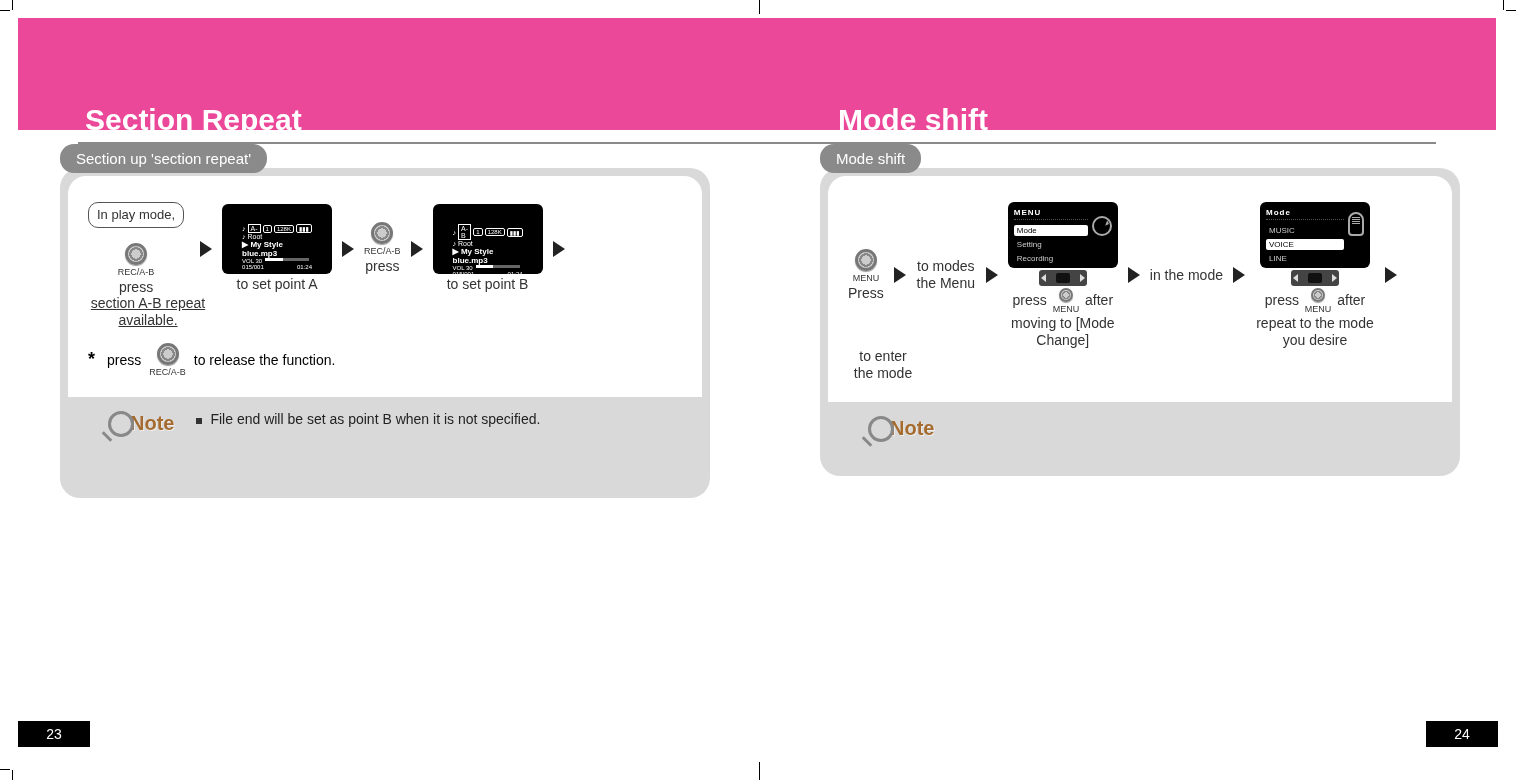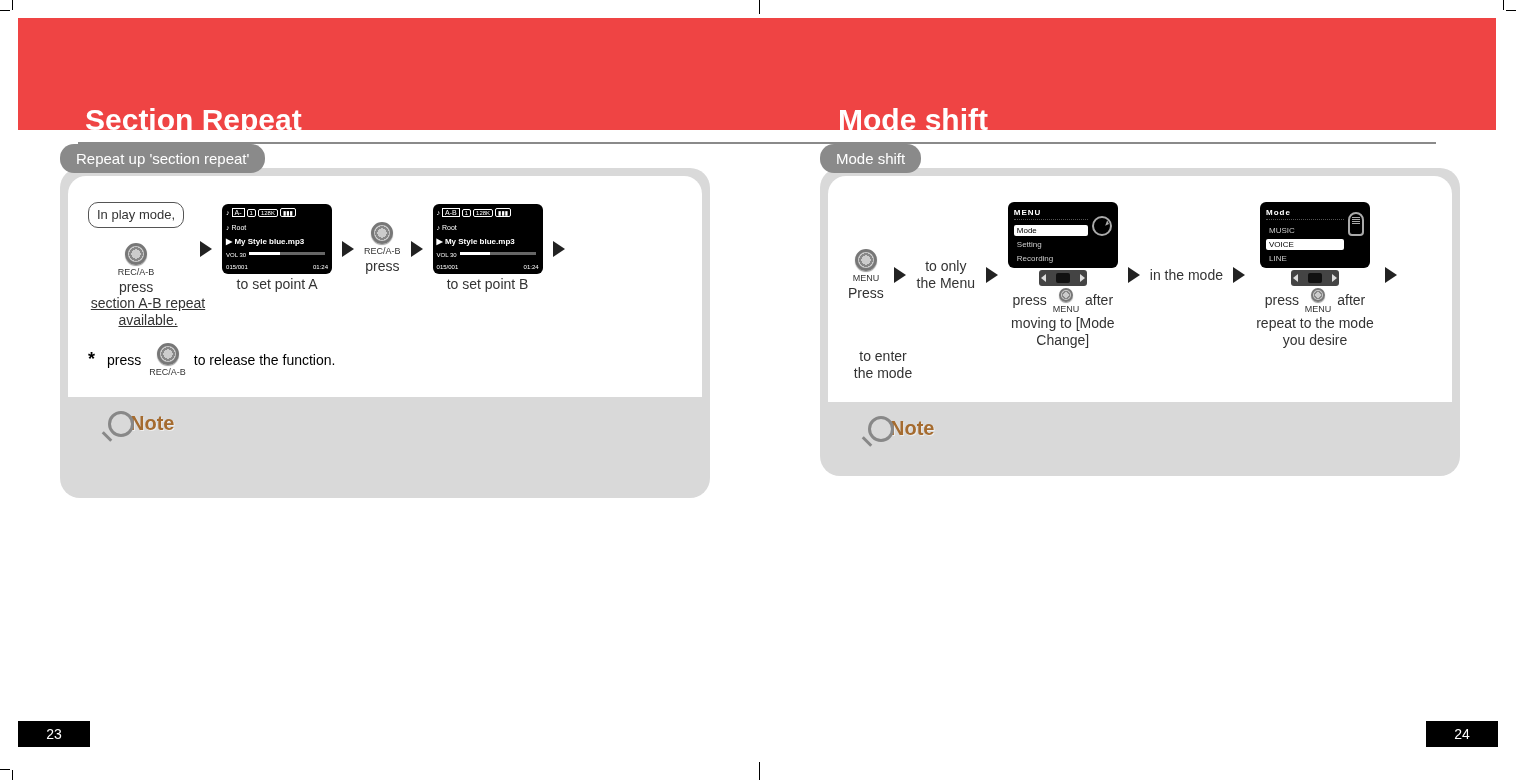--- a/index.html
+++ b/index.html
@@ -6,36 +6,36 @@
 body{font-family:Arial,Helvetica,sans-serif;width:1516px;height:780px;background:#fff;position:relative;}
 .cropmark{position:absolute;background:#000;}
 .cm-v1{left:759px;top:0;width:1px;height:14px;}
 .cm-v2{left:759px;bottom:0;width:1px;height:18px;}
 .cm-tl-v{left:12px;top:0;width:1px;height:10px;}
 .cm-tl-h{left:0;top:10px;width:10px;height:1px;}
 .cm-tr-v{right:12px;top:0;width:1px;height:10px;}
 .cm-tr-h{right:0;top:10px;width:10px;height:1px;}
 .cm-bl-v{left:12px;bottom:0;width:1px;height:10px;}
 .cm-bl-h{left:0;bottom:10px;width:10px;height:1px;}
-.blackhead{position:absolute;left:18px;top:18px;width:1478px;height:112px;background:#ef4444;}
+.blackhead{position:absolute;left:18px;top:18px;width:1478px;height:112px;background:#ec4899;}
 .head-title{position:absolute;color:#fff;font-size:30px;font-weight:bold;top:85px;}
 .head-left{left:67px;}
 .head-right{left:820px;}
 .head-divider{position:absolute;left:60px;right:60px;top:124px;height:2px;background:#8a8a8a;}
 .page-half{position:absolute;top:144px;}
 .page-left{left:60px;width:650px;}
 .page-right{left:820px;width:640px;}
 .sub-tab{display:inline-block;background:#8a8a8a;color:#fff;font-size:15px;padding:6px 16px;border-radius:14px;margin-bottom:-6px;position:relative;z-index:2;}
 .panel-outer{background:#d9d9d9;border-radius:20px;padding:8px;min-height:330px;}
 .panel-inner{background:#fff;border-top-left-radius:18px;border-top-right-radius:18px;padding:26px 20px 20px 20px;min-height:220px;}
 .flow{display:flex;align-items:center;flex-wrap:wrap;font-size:14px;color:#333;}
 .btn-ring{width:22px;height:22px;border-radius:50%;border:3px solid #777;background:radial-gradient(circle,#ccc 0%,#ccc 40%,#888 41%,#888 60%,#ccc 61%);box-shadow:0 1px 1px rgba(0,0,0,.4);}
 .btn-lbl{font-size:9px;color:#333;}
 .arrow-r{width:0;height:0;border-top:8px solid transparent;border-bottom:8px solid transparent;border-left:12px solid #222;margin:0 10px;}
-.device-screen{width:110px;height:70px;background:#000;border-radius:6px;color:#fff;font-size:7px;padding:4px;display:flex;flex-direction:column;justify-content:space-between;}
+.device-screen{width:110px;height:70px;background:#000;border-radius:6px;color:#fff;font-size:7px;padding:20px;display:flex;flex-direction:column;justify-content:space-between;}
 .ds-top{display:flex;gap:2px;align-items:center;}
 .ds-badge{border:1px solid #fff;border-radius:2px;padding:0 2px;font-size:6px;}
 .ds-ab{border:1px solid #fff;padding:0 2px;font-size:7px;}
 .ds-title{font-weight:bold;font-size:8px;}
 .ds-row{display:flex;justify-content:space-between;font-size:6px;}
 .ds-bar{height:3px;background:#666;position:relative;}
 .ds-bar::after{content:"";position:absolute;left:0;top:0;height:100%;width:40%;background:#fff;}
 .pill{background:#fff;border:1px solid #555;border-radius:10px;padding:4px 8px;font-size:13px;text-align:center;line-height:1.2;}
 .footnote{font-size:14px;margin-top:14px;display:flex;align-items:center;gap:8px;}
 .note-area{display:flex;align-items:flex-start;gap:20px;padding:14px 20px 26px 40px;}
@@ -79,21 +79,21 @@
 <div class="cropmark cm-bl-v"></div>
 <div class="cropmark cm-bl-h"></div>
 
 <div class="blackhead">
   <div class="head-title head-left">Section Repeat</div>
   <div class="head-title head-right">Mode shift</div>
   <div class="head-divider"></div>
 </div>
 
 <div class="page-half page-left">
-  <div class="sub-tab">Repeat up 'section repeat'</div>
+  <div class="sub-tab">Section up 'section repeat'</div>
   <div class="panel-outer">
     <div class="panel-inner">
 
       <div class="flow">
         <div class="stack" style="margin-right:6px;">
           <div class="pill" style="margin-bottom:13px;">In play mode,</div>
           <div class="btn-ring"></div>
           <div class="btn-lbl">REC/A-B</div>
           <div class="instr-text">press</div>
         </div>
@@ -171,39 +171,40 @@
         <span>to release the function.</span>
       </div>
     </div>
 
     <div class="note-area">
       <div class="note-icon">
         <div class="mag"></div>
         <span class="note-text">Note</span>
       </div>
       <ul class="note-body">
+        <li>File end will be set as point B when it is not specified.</li>
       </ul>
     </div>
   </div>
 </div>
 
 <div class="page-half page-right">
   <div class="sub-tab">Mode shift</div>
   <div class="panel-outer" style="min-height:300px;">
     <div class="panel-inner">
 
       <div class="flow">
         <div class="stack">
           <div class="btn-ring"></div>
           <div class="btn-lbl">MENU</div>
           <div class="instr-text">Press</div>
         </div>
 
         <div class="arrow-r"></div>
-        <div class="instr-text" style="max-width:60px;">to only the Menu</div>
+        <div class="instr-text" style="max-width:60px;">to modes the Menu</div>
         <div class="arrow-r"></div>
 
         <div class="stack">
           <div class="menu-screen">
             <div class="menu-list">
               <div class="menu-head">MENU</div>
               <div class="menu-item sel">Mode</div>
               <div class="menu-item">Setting</div>
               <div class="menu-item">Recording</div>
             </div>

